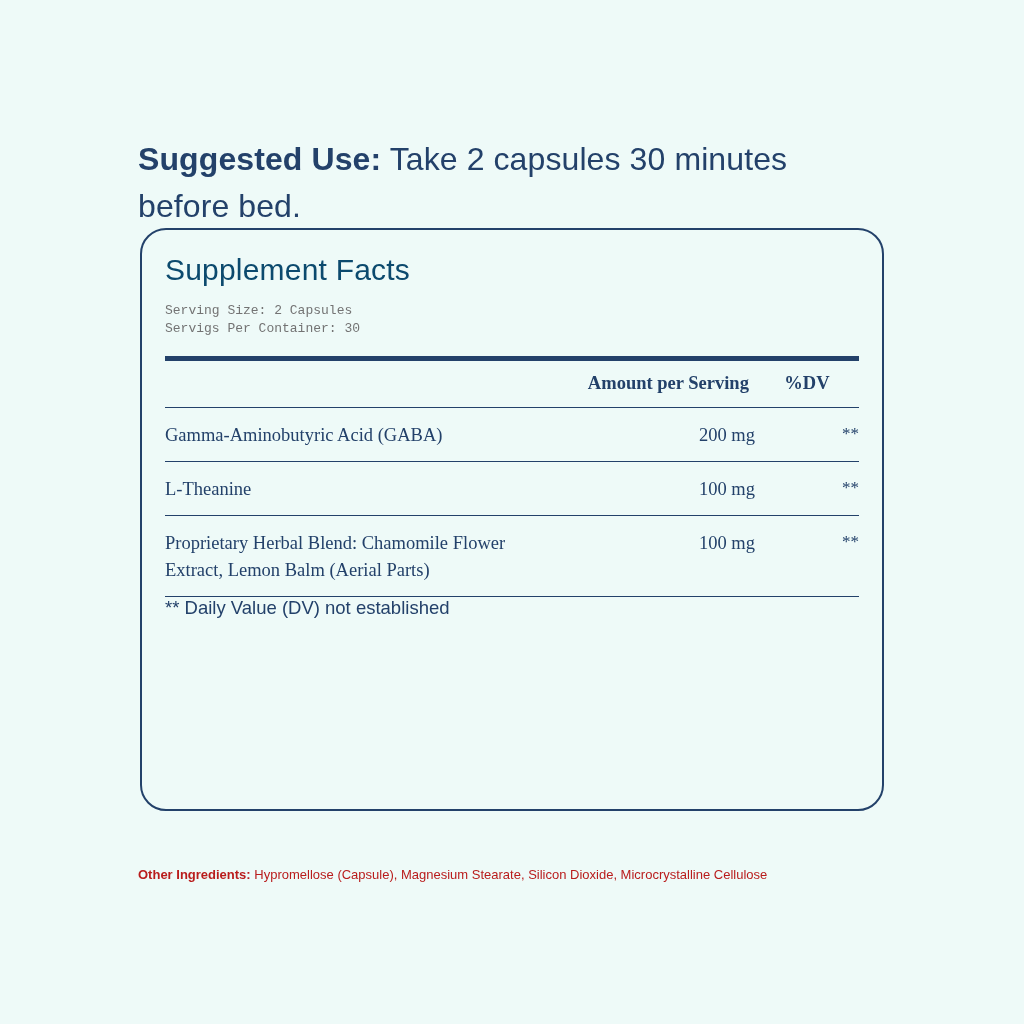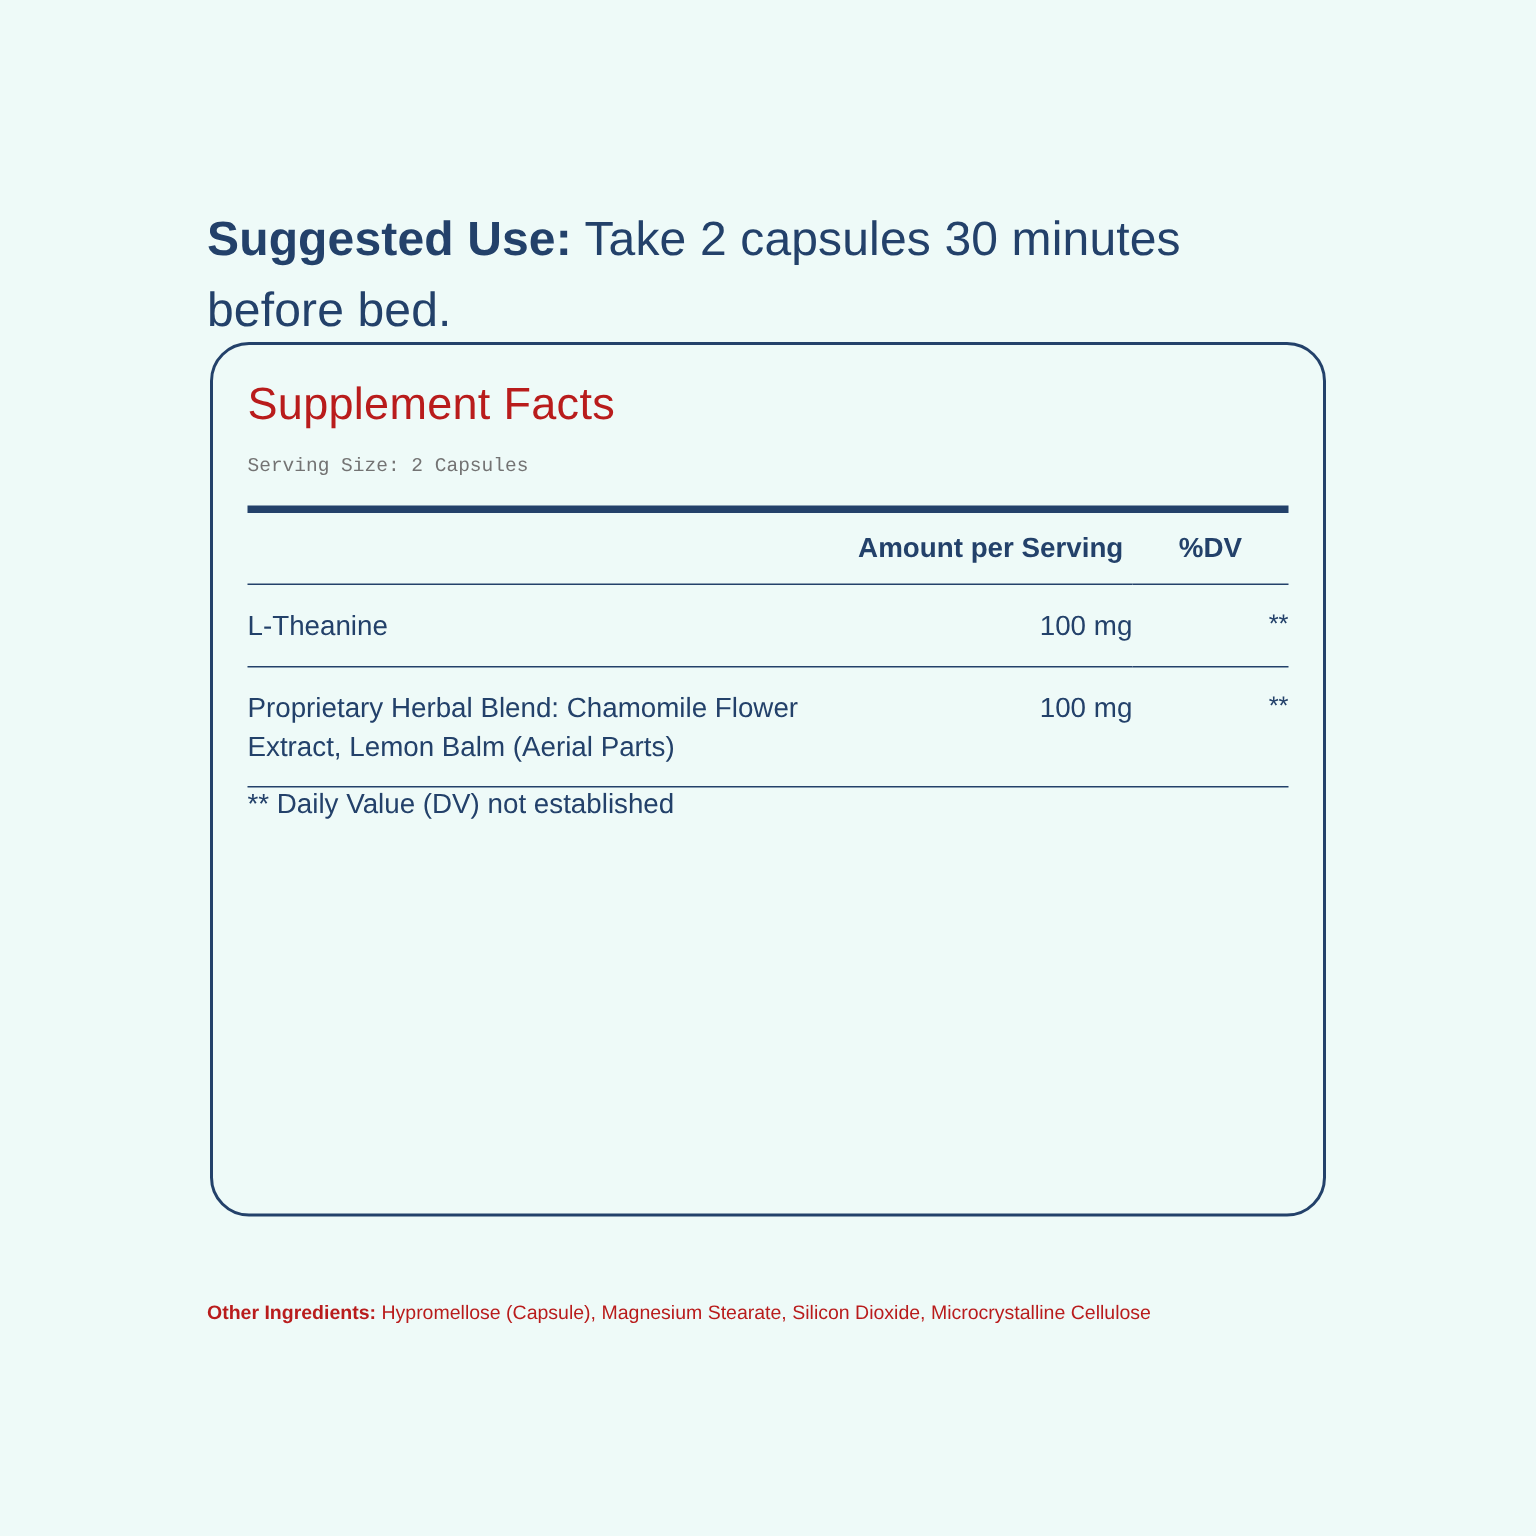--- a/index.html
+++ b/index.html
@@ -53,21 +53,21 @@
   .facts-inner {
     position: absolute;
     left: 23px;
     top: 22px;
     right: 23px;
   }
 
   .facts-title {
     font-size: 30px;
     line-height: 1.2;
-    color: #b91c1c;
+    color: #0c4a6e;
     letter-spacing: 0.2px;
     margin: 0 0 14px 0;
     font-weight: normal;
   }
 
   .serving-lines {
     font-size: 13px;
     line-height: 1.42;
     color: #737373;
     font-family: Liberation Mono, monospace;
@@ -77,20 +77,21 @@
     height: 5px;
     background: #23416a;
     margin-top: 17px;
   }
 
   table.facts {
     width: 100%;
     border-collapse: collapse;
     font-size: 18.5px;
     color: #23416a;
+    font-family: Liberation Serif, serif;
   }
   table.facts td,
   table.facts th {
     padding: 0;
     vertical-align: top;
     font-weight: normal;
   }
 
   .col-name   { width: 56%; text-align: left; }
   .col-amount { width: 29%; text-align: right; padding-right: 6px; }
@@ -142,33 +143,39 @@
     <span class="lead">Suggested Use:</span><span> Take 2 capsules 30 minutes before bed.</span>
   </p>
 
   <div class="facts-panel">
     <div class="facts-inner">
 
       <div class="facts-title">Supplement Facts</div>
 
       <div class="serving-lines">
         <div>Serving Size: 2 Capsules</div>
+        <div>Servigs Per Container: 30</div>
       </div>
 
       <div class="rule-thick"></div>
 
       <table class="facts">
         <thead>
           <tr class="hdr">
             <td class="col-name"></td>
             <td class="col-amount">Amount per Serving</td>
             <td class="col-dv">%DV</td>
           </tr>
         </thead>
         <tbody>
+          <tr class="ing">
+            <td class="col-name">Gamma-Aminobutyric Acid (GABA)</td>
+            <td class="col-amount">200 mg</td>
+            <td class="col-dv">**</td>
+          </tr>
           <tr class="ing">
             <td class="col-name">L-Theanine</td>
             <td class="col-amount">100 mg</td>
             <td class="col-dv">**</td>
           </tr>
           <tr class="ing">
             <td class="col-name">Proprietary Herbal Blend: Chamomile Flower Extract, Lemon Balm (Aerial Parts)</td>
             <td class="col-amount">100 mg</td>
             <td class="col-dv">**</td>
           </tr>

